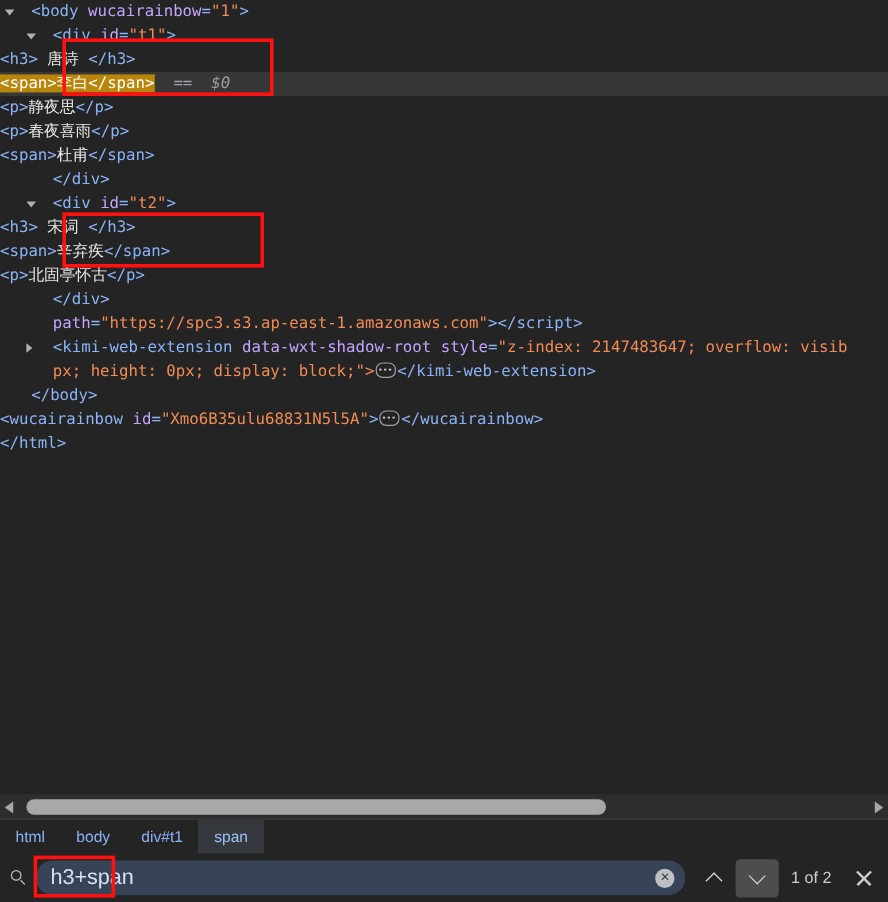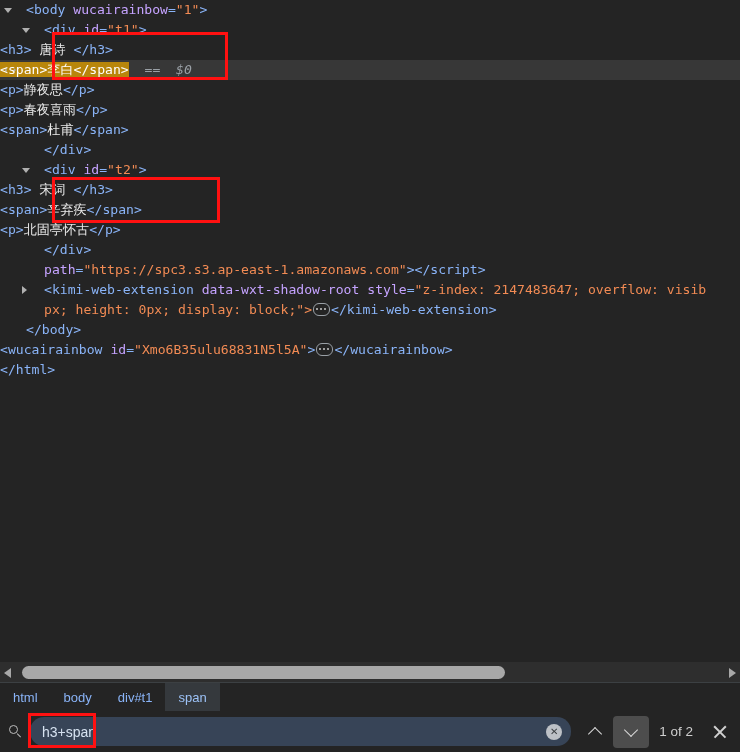--- a/index.html
+++ b/index.html
@@ -223,21 +223,21 @@
     border-radius: 14px;
     display: flex;
     align-items: center;
   }
   #search-input {
     border: none;
     outline: none;
     background: transparent;
     color: #d6e2f0;
     font-family: "Liberation Sans", sans-serif;
-    font-size: 14px;
+    font-size: 18px;
     padding-left: 12px;
     flex: 1 1 auto;
     height: 100%;
   }
   #clear-search {
     width: 16px; height: 16px;
     border-radius: 50%;
     background: #bdc1c6;
     color: #3c4043;
     font-size: 10px;

